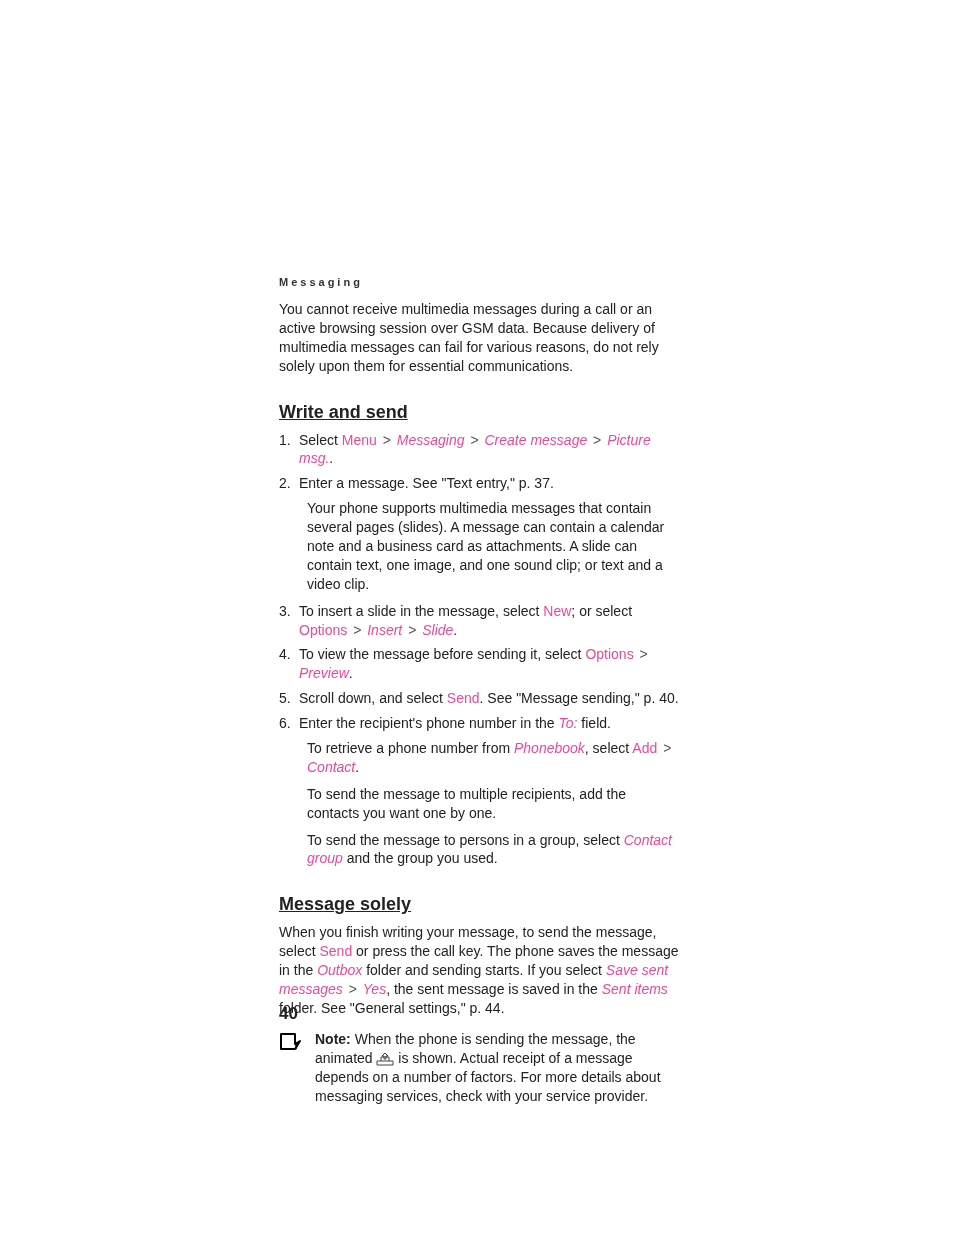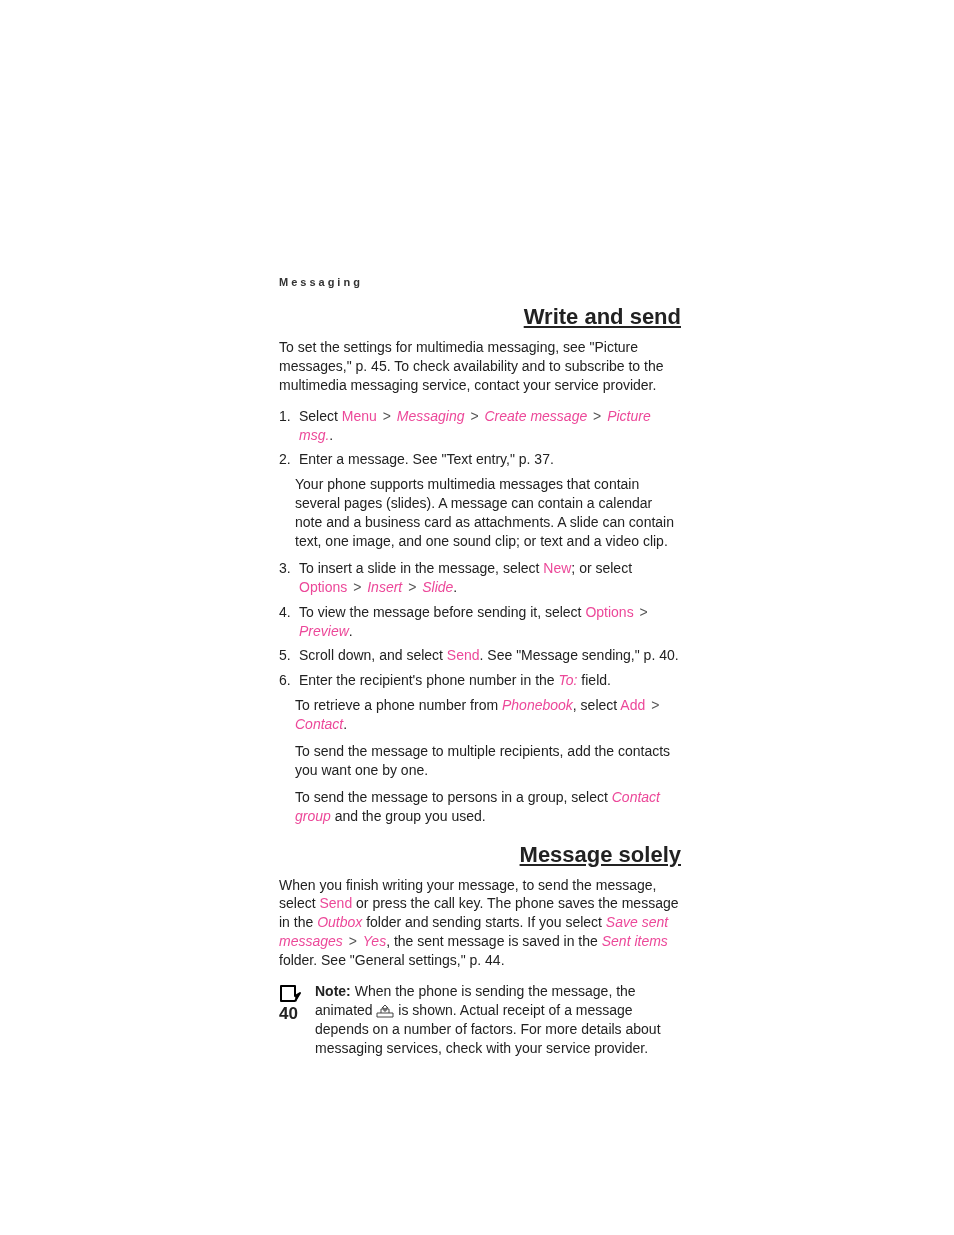--- a/index.html
+++ b/index.html
@@ -25,42 +25,41 @@
       color: #333;
       margin-bottom: 12px;
     }
     .para {
       font-size: 14px;
       line-height: 1.35;
       margin-bottom: 12px;
       color: #222;
     }
     .h2 {
-      font-size: 22px;
+      font-size: 18px;
       font-weight: bold;
       text-decoration: underline;
-      margin-top: 16px;
+      margin-top: 26px;
       margin-bottom: 8px;
-      text-align: right;
     }
     .ol { list-style: none; }
     .li {
       display: flex;
       margin-bottom: 6px;
       line-height: 1.35;
     }
     .li .num {
       flex-shrink: 0;
       width: 20px;
     }
     .li .txt {
       flex: 1;
     }
     .indent {
-      margin-left: 16px;
+      margin-left: 28px;
       margin-bottom: 8px;
       line-height: 1.35;
     }
     .blue { color: #ec4899; }
     .italic { font-style: italic; }
     .page-num {
       position: absolute;
       left: 279px;
       top: 1004px;
       font-weight: bold;
@@ -89,24 +88,24 @@
       vertical-align: middle;
     }
   </style>
 </head>
 <body>
 
 <div class="page">
 
   <div class="header-label">Messaging</div>
 
+  <div class="para">You cannot receive multimedia messages during a call or an active browsing session over GSM data. Because delivery of multimedia messages can fail for various reasons, do not rely solely upon them for essential communications.</div>
 
   <div class="h2">Write and send</div>
 
-  <div class="para">To set the settings for multimedia messaging, see "Picture messages," p. 45. To check availability and to subscribe to the multimedia messaging service, contact your service provider.</div>
 
   <div class="ol">
 
     <div class="li">
       <span class="num">1.</span>
       <span class="txt">
         <span>Select </span><span class="blue">Menu</span>
         <span class="gt">&gt;</span>
         <span class="blue italic">Messaging</span>
         <span class="gt">&gt;</span>

